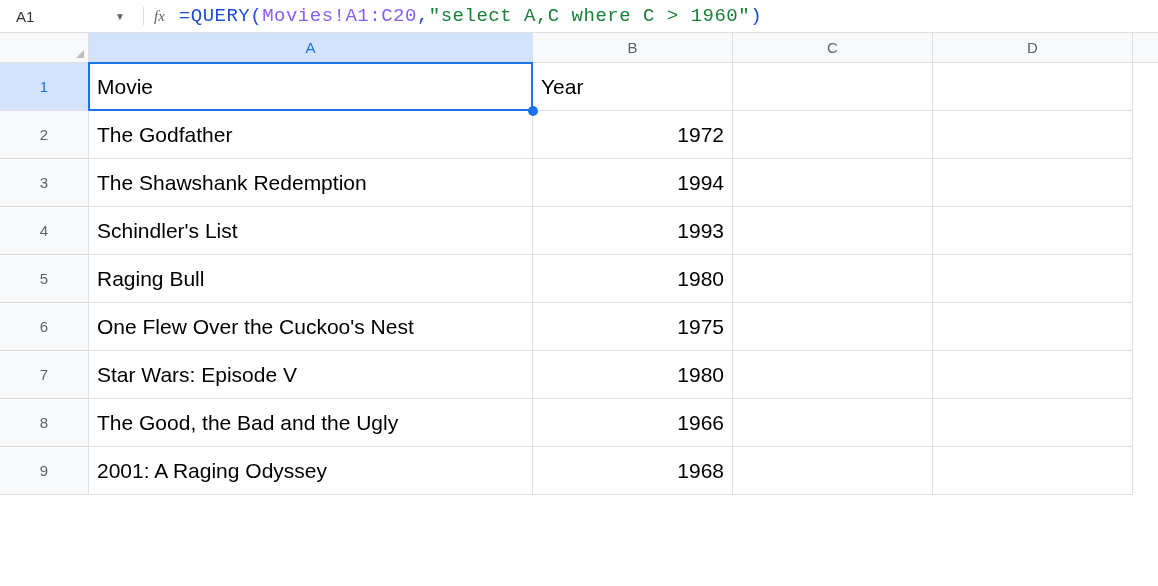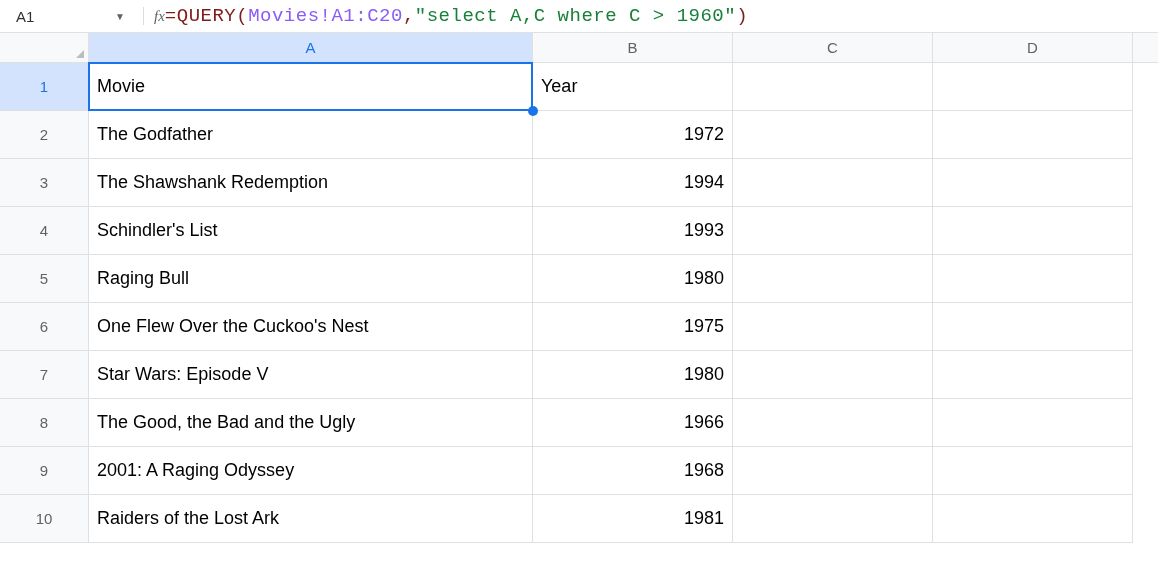--- a/index.html
+++ b/index.html
@@ -41,29 +41,30 @@
       width: 1px;
       height: 18px;
       background: #dadce0;
       margin: 0 10px;
     }
     .fx-label {
       font-family: 'Times New Roman', serif;
       font-style: italic;
       font-size: 15px;
       color: #5f6368;
+      margin-right: 14px;
     }
     .formula-content {
       font-family: 'Consolas', 'Courier New', monospace;
       font-size: 19px;
       letter-spacing: 0.5px;
       display: flex;
       align-items: center;
     }
-    .fn-black { color: #7f1d1d; }
+    .fn-black { color: #1d4ed8; }
     .fn-orange { color: #8b5cf6; }
     .fn-green { color: #188038; }
     
     
     .column-headers {
       display: flex;
       height: 30px;
       background: #f8f9fa;
       border-bottom: 1px solid #e0e0e0;
     }
@@ -121,21 +122,21 @@
     .row-header.selected {
       background: #d3e3fd;
       color: #1a73e8;
     }
     .cell {
       border-right: 1px solid #e0e0e0;
       border-bottom: 1px solid #e0e0e0;
       padding: 16px 8px;
       display: flex;
       align-items: center;
-      font-size: 18px;
+      font-size: 21px;
       color: #000;
     }
     .cell.col-a { width: 444px; }
     .cell.col-b { width: 200px; justify-content: flex-end; }
     .cell.col-b.text-left { justify-content: flex-start; }
     .cell.col-c { width: 200px; }
     .cell.col-d { width: 200px; }
     
     
     .selected-cell-border {
@@ -243,24 +244,17 @@
         <div class="cell col-c"></div>
         <div class="cell col-d"></div>
       </div>
       <div class="row">
         <div class="row-header">9</div>
         <div class="cell col-a">2001: A Raging Odyssey</div>
         <div class="cell col-b">1968</div>
         <div class="cell col-c"></div>
         <div class="cell col-d"></div>
       </div>
-      <div class="row">
-        <div class="row-header">10</div>
-        <div class="cell col-a">Raiders of the Lost Ark</div>
-        <div class="cell col-b">1981</div>
-        <div class="cell col-c"></div>
-        <div class="cell col-d"></div>
-      </div>
     </div>
 
   <div class="selected-cell-border" style="left:88px; top:29px; width:445px; height:49px;"></div>
   <div class="selected-cell-handle" style="left:528px; top:73px;"></div>
 </div>
 
 </body></html>

